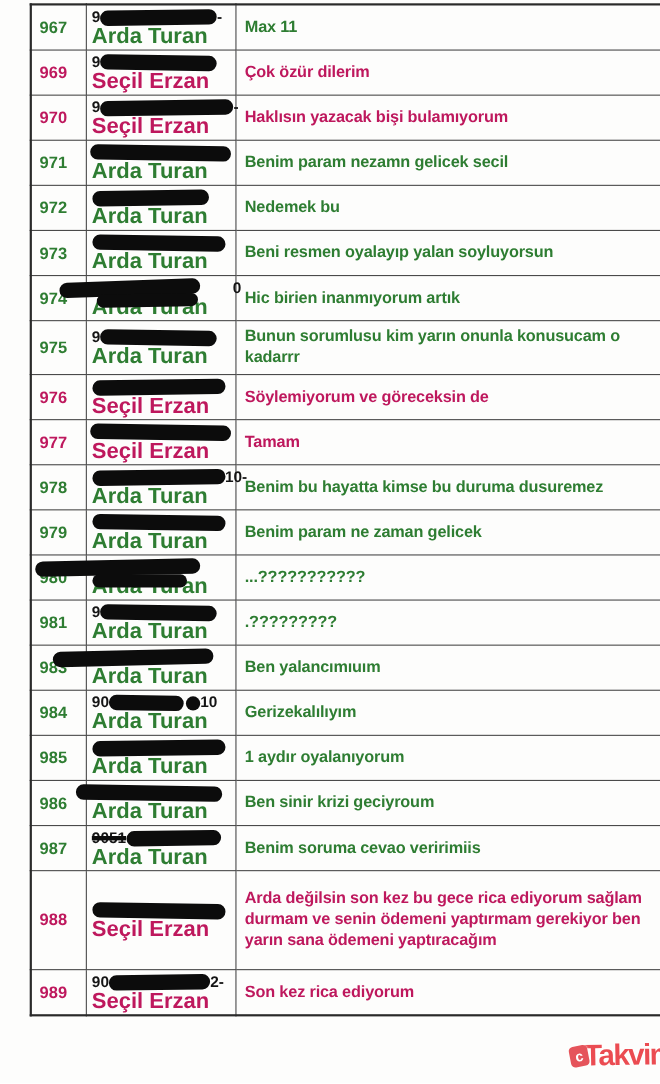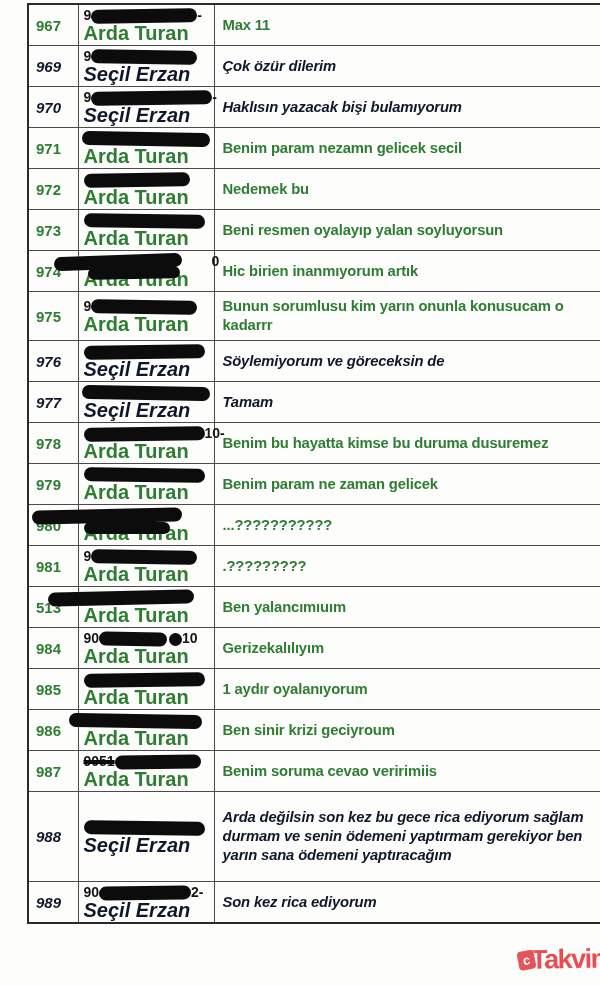--- a/index.html
+++ b/index.html
@@ -7,21 +7,21 @@
         font-family:"Liberation Sans","DejaVu Sans",sans-serif;padding-left:19px;}
   table.msg{border-collapse:collapse;table-layout:fixed;width:585px;margin:3px 0 0 8px;
             border:2px solid #2a2a2a;}
   td{border:1px solid #4a4a4a;overflow:visible;}
   td.c-no{width:50px;vertical-align:middle;padding:0 0 0 7px;font-size:15px;font-weight:bold;}
   td.c-name{width:136px;vertical-align:middle;padding:2px 2px 3px 5px;}
   td.c-msg{width:399px;vertical-align:middle;padding:5px 6px 5px 8px;font-size:14.8px;
            font-weight:bold;line-height:19px;letter-spacing:-0.15px;margin-top:42px;}
   tr{height:37px;}
   tr.g .c-no, tr.g .sender, tr.g .c-msg{color:#2e7d32;}
-  tr.k .c-no, tr.k .sender, tr.k .c-msg{color:#0f172a;font-style:italic;}
+  tr.k .c-no, tr.k .sender, tr.k .c-msg{color:#be185d;}
   .sender{font-size:20px;font-weight:bold;line-height:18px;margin-top:1px;white-space:nowrap;}
   .phone{position:relative;height:16px;line-height:16px;white-space:nowrap;}
   .f-pre,.f-suf{color:#141414;font-size:14px;font-weight:bold;}
   .f-pre.struck{text-decoration:line-through;text-decoration-thickness:3.5px;text-decoration-color:#0c0c0c;}
   .blob{background:#0c0c0c;border-radius:8px;display:inline-block;height:14px;
         vertical-align:-3px;position:relative;}
   .blob.main{width:106px;transform:rotate(-0.8deg);}
   tr:nth-child(even) .blob.main{transform:rotate(0.9deg);}
   .v-b .blob.main{width:121px;}
   .v-c .blob.main{width:128px;left:-2px;}
@@ -163,21 +163,21 @@
     </tr>
         <tr class="g">
       <td class="c-no"><span class="f-no">981</span></td>
       <td class="c-name">
         <div class="phone v-a"><span class="f-pre">9</span><span class="blob main"></span><span class="f-suf"></span></div>
         <div class="sender">Arda Turan</div>
       </td>
       <td class="c-msg"><span class="f-msg">.?????????</span></td>
     </tr>
         <tr class="g">
-      <td class="c-no"><span class="f-no">513</span></td>
+      <td class="c-no"><span class="f-no">983</span></td>
       <td class="c-name">
         <div class="phone v-sp"><span class="f-pre"></span><span class="blob main"></span><span class="f-suf"></span></div>
         <div class="sender">Arda Turan</div>
       </td>
       <td class="c-msg"><span class="f-msg">Ben yalancımıuım</span></td>
     </tr>
         <tr class="g">
       <td class="c-no"><span class="f-no">984</span></td>
       <td class="c-name">
         <div class="phone v-a"><span class="f-pre">90</span><span class="blob main" style="width: 68px;"></span><span class="blob tail" style="display: inline-block;"></span><span class="f-suf">10</span></div>

